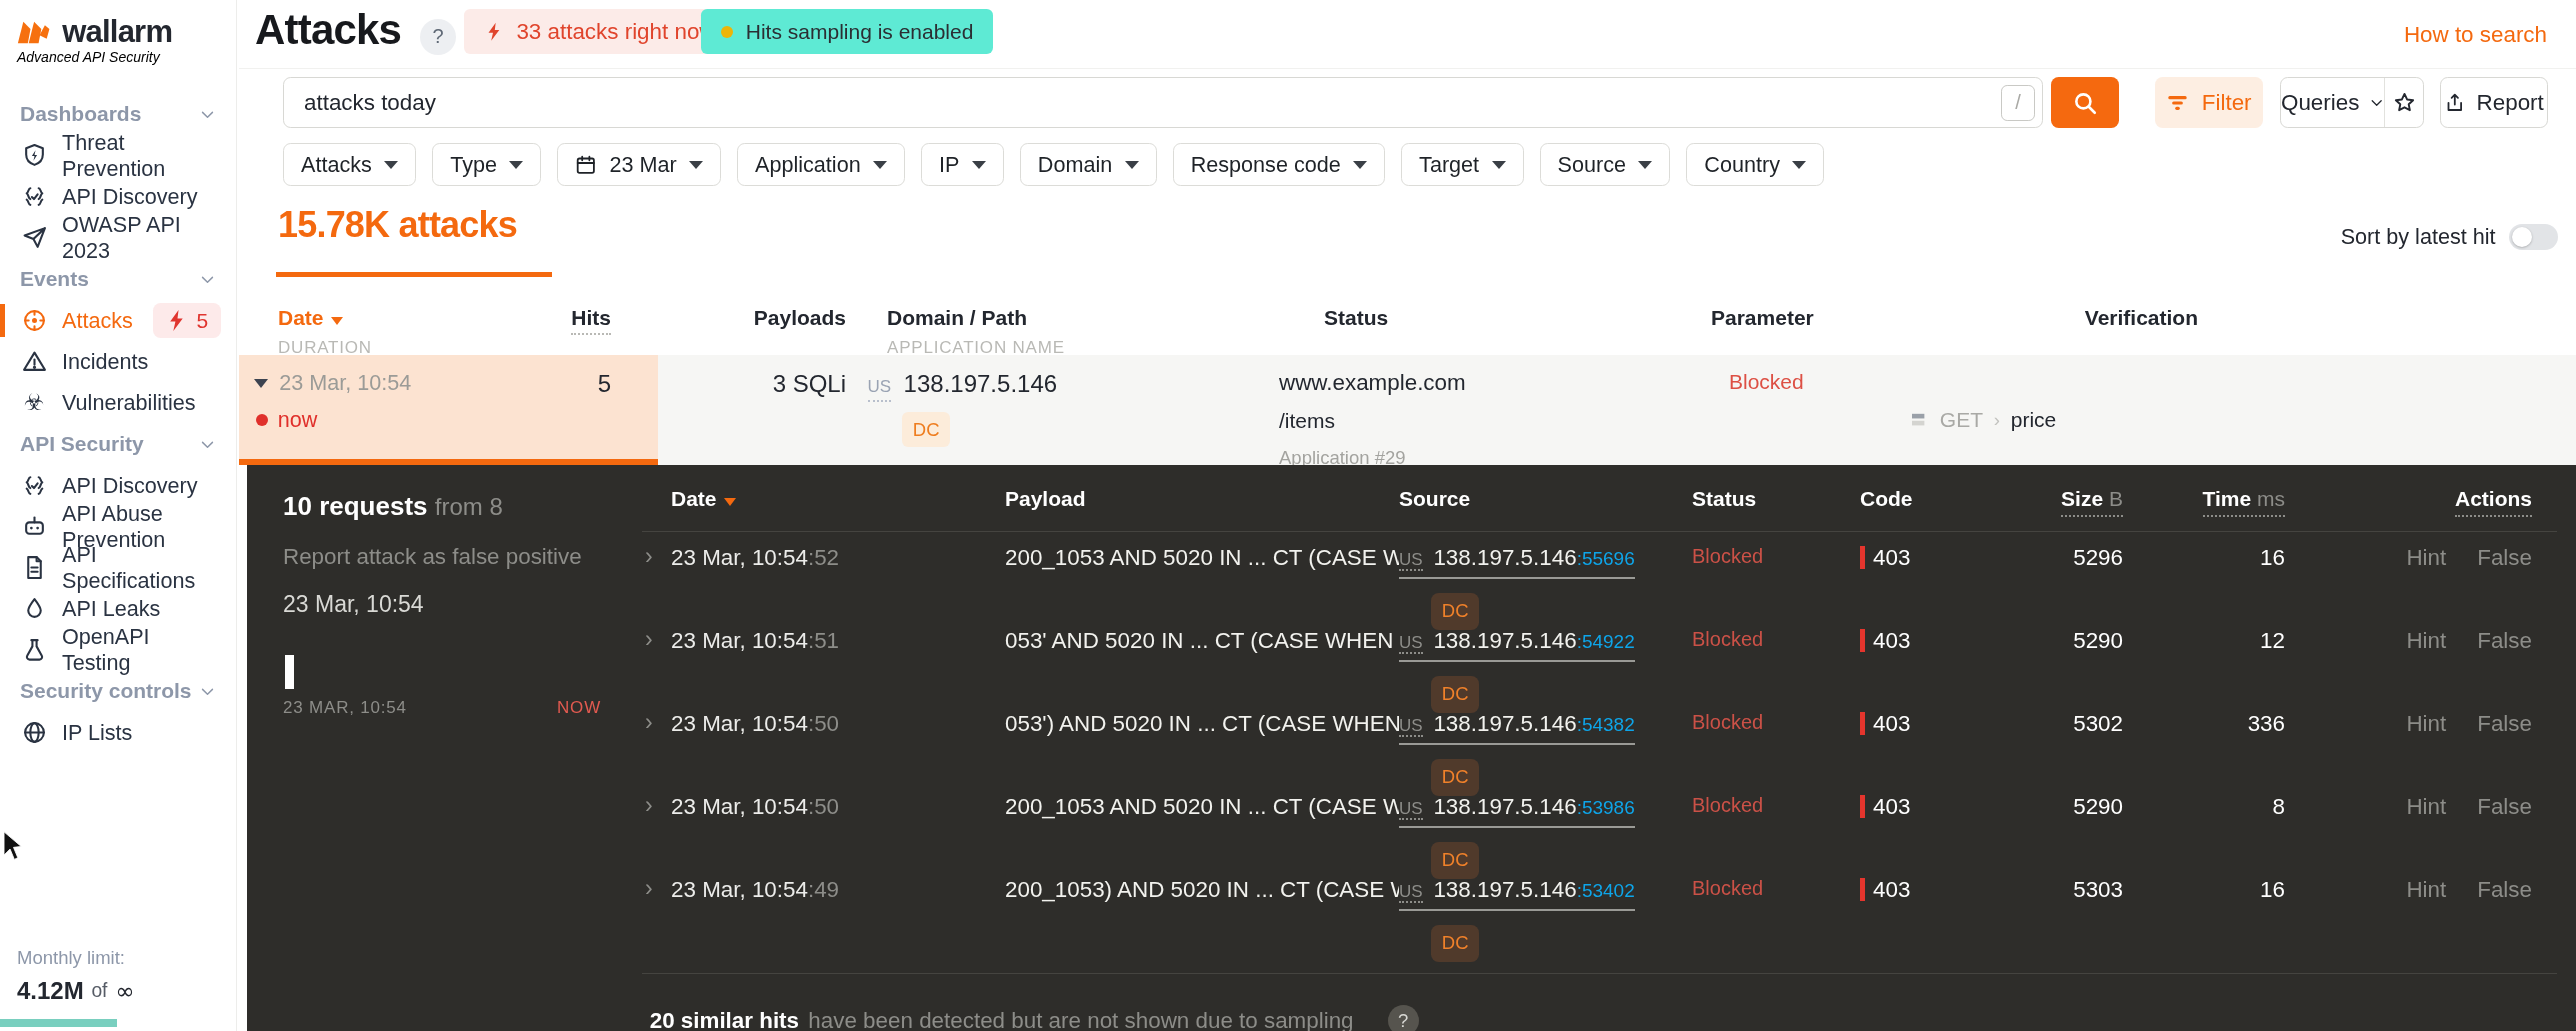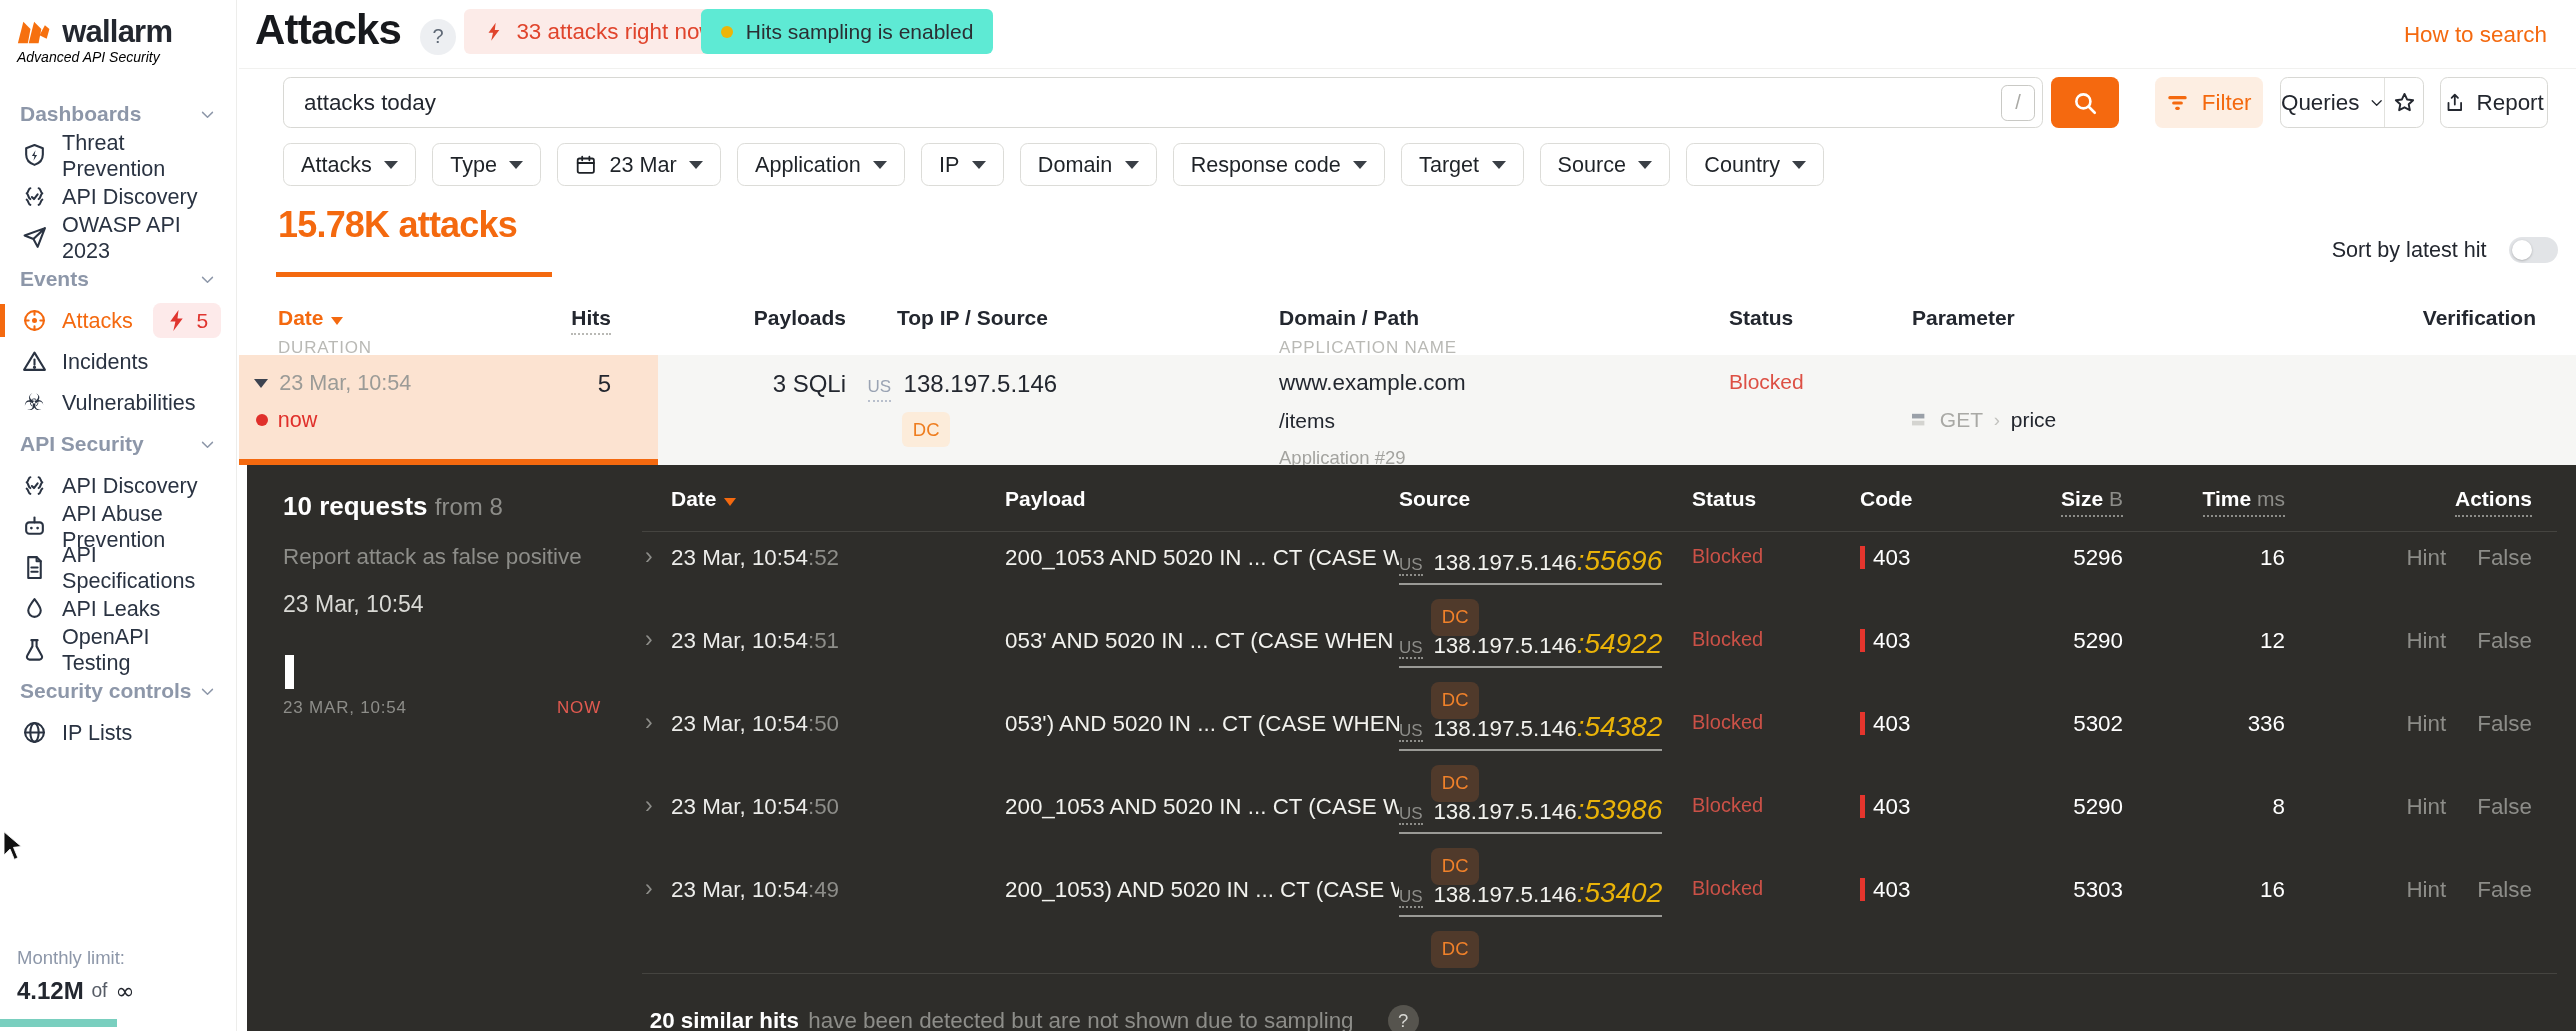--- a/index.html
+++ b/index.html
@@ -64,21 +64,21 @@
   .report-btn{ position:absolute; left:2201px; top:0; height:51px; width:108px; border:1.5px solid #d8d8d4; background:#fff;
                border-radius:7.7px; font-size:22.4px; color:#23272f; display:flex; align-items:center; justify-content:center; gap:10.8px; cursor:pointer;}
 
   .chips-row{ position:absolute; left:44px; top:143px; display:flex; gap:16px; }
   .chip{ height:43px; border:1.5px solid #dcdcd8; border-radius:7.7px; background:#fff; display:flex; align-items:center;
          gap:12.4px; padding:0 17px; font-size:21.6px; font-weight:500; color:#1f2328; cursor:pointer; }
   .chev{ width:0; height:0; border-left:7px solid transparent; border-right:7px solid transparent; border-top:8.5px solid #3a3f46; }
 
   .count{ position:absolute; left:39px; top:204px; font-size:36px; font-weight:800; color:#f4690f; letter-spacing:-0.8px;}
   .count-underline{ position:absolute; left:37px; top:272px; width:276px; height:5.4px; background:#f4690f; }
-  .sort{ position:absolute; right:18.5px; top:237px; display:flex; align-items:center; gap:22px; font-size:21.6px; color:#23272f;}
+  .sort{ position:absolute; right:18.5px; top:224px; display:flex; align-items:center; gap:13px; font-size:21.6px; color:#23272f;}
   .toggle{ width:49px; height:26px; border-radius:13px; background:#e2e4e7; position:relative; cursor:pointer;}
   .toggle .knob{ position:absolute; left:3.1px; top:3.1px; width:20px; height:20px; border-radius:50%; background:#fff;
                  box-shadow:0 0.8px 2.3px rgba(0,0,0,.25); }
 
   
   .atk-grid{ display:grid; grid-template-columns:242px 130px 235px 392px 405px 201px 394px 1fr; }
   .atk-head{ position:absolute; left:0; top:306px; width:100%; }
   .hcell{ font-size:21px; font-weight:700; color:#23272f; }
   .hsub{ font-size:17px; color:#b9b9b5; letter-spacing:0.8px; margin-top:7.7px; }
   .h-date{ color:#f4690f; padding-left:39px; }
@@ -130,21 +130,21 @@
   .det-row{ height:83px; padding-top:12.4px;}
   .dr-chev{ color:#8d8d89; font-size:23px; line-height:23px; padding-left:3.1px; cursor:pointer;}
   .dr-date{ font-size:22.4px; color:#ececе8; color:#ececе8;}
   .dr-date, .dr-pay{ white-space:nowrap; overflow:hidden;}
   .dr-date{ color:#ececEA; }
   .dr-sec{ color:#8d8d89;}
   .dr-pay{ font-size:22.4px; color:#f2f2ee; padding-right:15.4px;}
   .dr-src .line{ display:inline-block; border-bottom:2.3px solid #9a9a96; padding-bottom:6.2px; white-space:nowrap;}
   .dr-src .cc2{ font-size:17px; color:#8d8d89; border-bottom:2.3px dotted #8d8d89; margin-right:10.8px;}
   .dr-src .ip2{ font-size:22.4px; color:#f2f2ee;}
-  .dr-src .port{ font-size:28px; color:#eab308;font-style:italic;}
+  .dr-src .port{ font-size:19px; color:#0ea5e9;}
   .dc-dark{ display:inline-block; margin:14px 0 0 32px; background:#503a2b; color:#f0812a; font-size:18.5px;
             padding:7.7px 10.8px; border-radius:7.7px;}
   .dr-status{ font-size:20px; color:#cb5147;}
   .dr-code{ display:flex; align-items:center; gap:7.7px;}
   .code-bar{ width:5.4px; height:23px; background:#e5352d;}
   .dr-code span{ font-size:22.4px; color:#fff;}
   .dr-size,.dr-time{ font-size:22.4px; color:#fff; text-align:right;}
   .dr-actions{ text-align:right; padding-right:25px; font-size:22.4px; color:#8d8d89; white-space:nowrap;}
   .dr-actions span{ margin-left:31px; cursor:pointer;}
   .d-note{ margin-top:26px; border-top:1.5px solid #454440; padding:31px 0 0 7.7px; display:flex; align-items:center;}
@@ -422,21 +422,20 @@
         </div>
     </div>
 
     <div class="atk-head atk-grid">
       <div>
         <div class="hcell h-date"><span>Date</span><span class="sort-desc"></span></div>
         <div class="hsub" style="padding-left:39px">DURATION</div>
       </div>
       <div class="right"><span class="hcell dotted-u">Hits</span></div>
       <div class="right"><span class="hcell">Payloads</span></div>
-      <div style="padding-left:51px"><span class="hcell">Top IP / Source</span></div>
       <div style="padding-left:41px">
         <div class="hcell">Domain / Path</div>
         <div class="hsub">APPLICATION NAME</div>
       </div>
       <div style="padding-left:86px"><span class="hcell">Status</span></div>
       <div style="padding-left:68px"><span class="hcell">Parameter</span></div>
       <div class="right" style="padding-right:40px"><span class="hcell">Verification</span></div>
     </div>
 
     <div class="atk-row">

